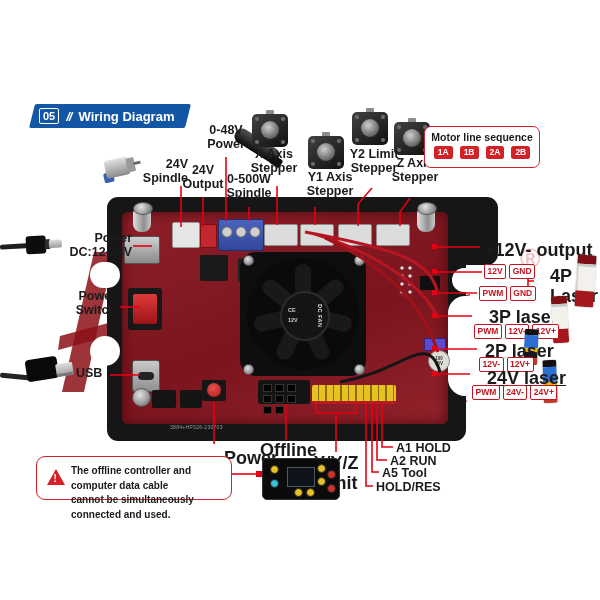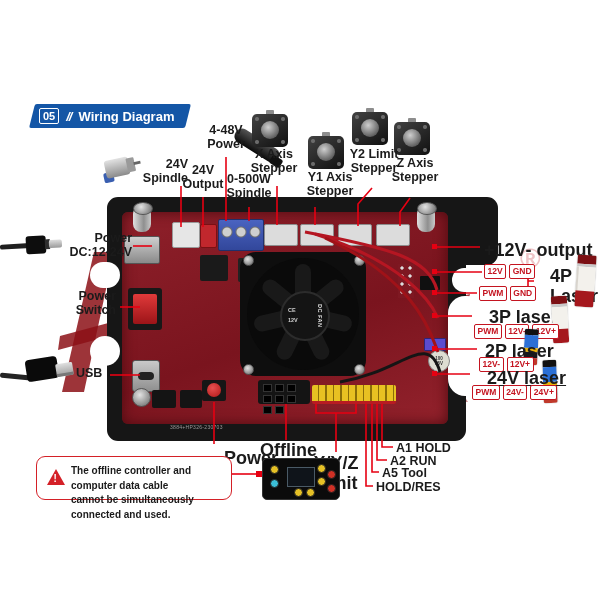--- a/index.html
+++ b/index.html
@@ -225,21 +225,21 @@
   <div class="abs" style="left:100px;top:150px;width:40px;height:34px;transform:rotate(-12deg);z-index:9;">
     <div class="abs" style="left:2px;top:20px;width:10px;height:10px;background:#3a5fb0;border-radius:2px;"></div>
     <div class="abs" style="left:5px;top:8px;width:24px;height:18px;background:linear-gradient(#e2e2e2,#8a8a8a);border-radius:3px;"></div>
     <div class="abs" style="left:27px;top:10px;width:8px;height:14px;background:#9a9a9a;border-radius:1px;"></div>
     <div class="abs" style="left:34px;top:15px;width:7px;height:3px;background:#666;"></div>
   </div>
   <div class="lbl r" style="left:132px;top:157px;width:56px;">24V
 Spindle</div>
   <div class="lbl" style="left:181px;top:163px;width:44px;">24V
 Output</div>
-  <div class="lbl" style="left:200px;top:123px;width:52px;">4-48V
+  <div class="lbl" style="left:200px;top:123px;width:52px;">0-48V
 Power</div>
   <div class="abs" style="left:228px;top:130px;width:58px;height:44px;z-index:8;">
     <div class="abs" style="left:4px;top:8px;width:50px;height:15px;background:linear-gradient(#545454,#0a0a0a);border-radius:7px;transform:rotate(32deg);"></div>
     <div class="abs" style="left:42px;top:27px;width:12px;height:9px;background:#111;border-radius:2px;transform:rotate(32deg);"></div>
   </div>
   <div class="lbl" style="left:217px;top:172px;width:64px;">0-500W
 Spindle</div>
 
   <div class="stepper" style="left:252px;top:114px;">
     <div class="st-shaft"></div>
@@ -263,20 +263,29 @@
   </div>
   <div class="lbl" style="left:243px;top:147px;width:62px;">X Axis
 Stepper</div>
   <div class="lbl" style="left:299px;top:170px;width:62px;">Y1 Axis
 Stepper</div>
   <div class="lbl" style="left:341px;top:147px;width:66px;">Y2 Limit
 Stepper</div>
   <div class="lbl" style="left:384px;top:156px;width:62px;">Z Axis
 Stepper</div>
 
+  <div class="seqbox">
+    <div class="seqtitle">Motor line sequence</div>
+    <div class="seqpins">
+      <span class="seqpin">1A</span>
+      <span class="seqpin">1B</span>
+      <span class="seqpin">2A</span>
+      <span class="seqpin">2B</span>
+    </div>
+  </div>
 
   <div class="abs" style="left:0;top:228px;width:66px;height:36px;z-index:9;transform:rotate(-3deg);">
     <div class="abs" style="left:0;top:15px;width:28px;height:5px;background:#1f1f1f;border-radius:2px;"></div>
     <div class="abs" style="left:26px;top:8px;width:20px;height:18px;background:#0d0d0d;border-radius:3px;"></div>
     <div class="abs" style="left:45px;top:12px;width:5px;height:10px;background:#2e2e2e;"></div>
     <div class="abs" style="left:49px;top:13px;width:13px;height:8px;background:linear-gradient(#ddd,#999);border-radius:2px;"></div>
   </div>
   <div class="lbl r" style="left:54px;top:231px;width:78px;">Power
 DC:12-24V</div>
   <div class="lbl r" style="left:56px;top:289px;width:60px;">Power

